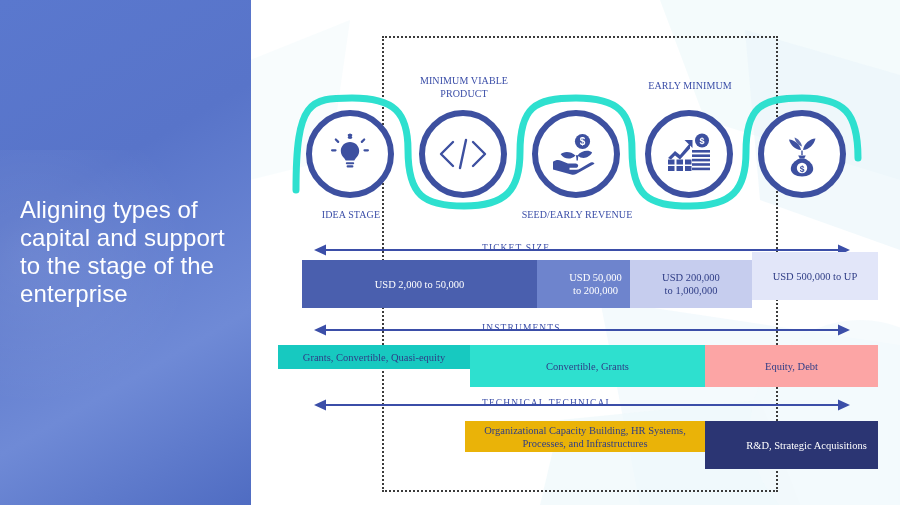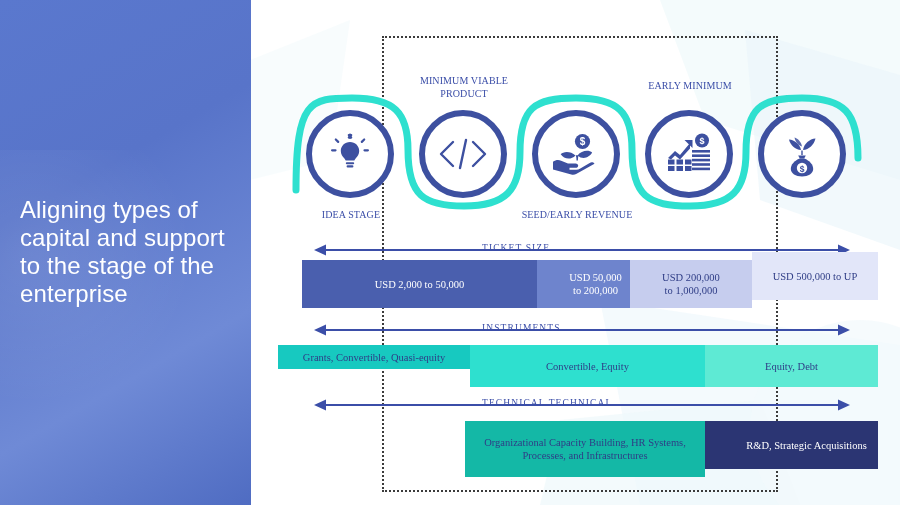--- a/index.html
+++ b/index.html
@@ -242,27 +242,27 @@
   <div class="seg" style="left:752px; top:252px; width:126px; height:48px; background:#e2e6f9; color:#2f3d86;">USD 500,000 to UP</div>
 
   <svg class="row-arrow" style="left:314px; top:322px; width:536px; height:16px;" viewBox="0 0 536 16">
     <line x1="10" y1="8" x2="526" y2="8" stroke="#3b4ea8" stroke-width="2"></line>
     <polygon points="0,8 12,2.5 12,13.5" fill="#3b4ea8"></polygon>
     <polygon points="536,8 524,2.5 524,13.5" fill="#3b4ea8"></polygon>
   </svg>
   <div class="arrow-label" style="left:482px; top:323px; width:200px;">INSTRUMENTS</div>
 
   <div class="seg" style="left:278px; top:345px; width:192px; height:24px; background:#17c9c0; color:#2f3d86;">Grants, Convertible, Quasi-equity</div>
-  <div class="seg" style="left:470px; top:345px; width:235px; height:42px; background:#2ee0cf; color:#2f3d86;">Convertible, Equity</div>
-  <div class="seg" style="left:705px; top:345px; width:173px; height:42px; background:#5eead4; color:#2f3d86;">Equity, Debt</div>
+  <div class="seg" style="left:470px; top:345px; width:235px; height:42px; background:#2ee0cf; color:#2f3d86;">Convertible, Grants</div>
+  <div class="seg" style="left:705px; top:345px; width:173px; height:42px; background:#fca5a5; color:#2f3d86;">Equity, Debt</div>
 
   <svg class="row-arrow" style="left:314px; top:397px; width:536px; height:16px;" viewBox="0 0 536 16">
     <line x1="10" y1="8" x2="526" y2="8" stroke="#3b4ea8" stroke-width="2"></line>
     <polygon points="0,8 12,2.5 12,13.5" fill="#3b4ea8"></polygon>
     <polygon points="536,8 524,2.5 524,13.5" fill="#3b4ea8"></polygon>
   </svg>
   <div class="arrow-label" style="left:482px; top:398px; width:200px;">TECHNICAL TECHNICAL</div>
 
-  <div class="seg" style="left:465px; top:421px; width:240px; height:56px; background:#14b8a6; color:#2f3d86;">Organizational Capacity Building, HR Systems,
+  <div class="seg" style="left:465px; top:421px; width:240px; height:31px; background:#eab308; color:#2f3d86;">Organizational Capacity Building, HR Systems,
 Processes, and Infrastructures</div>
   <div class="seg" style="left:705px; top:421px; width:173px; height:48px; background:#2b3573; color:#ffffff;padding-left:36px;">R&amp;D, Strategic Acquisitions</div>
 
 </div>
 
 </body></html>

